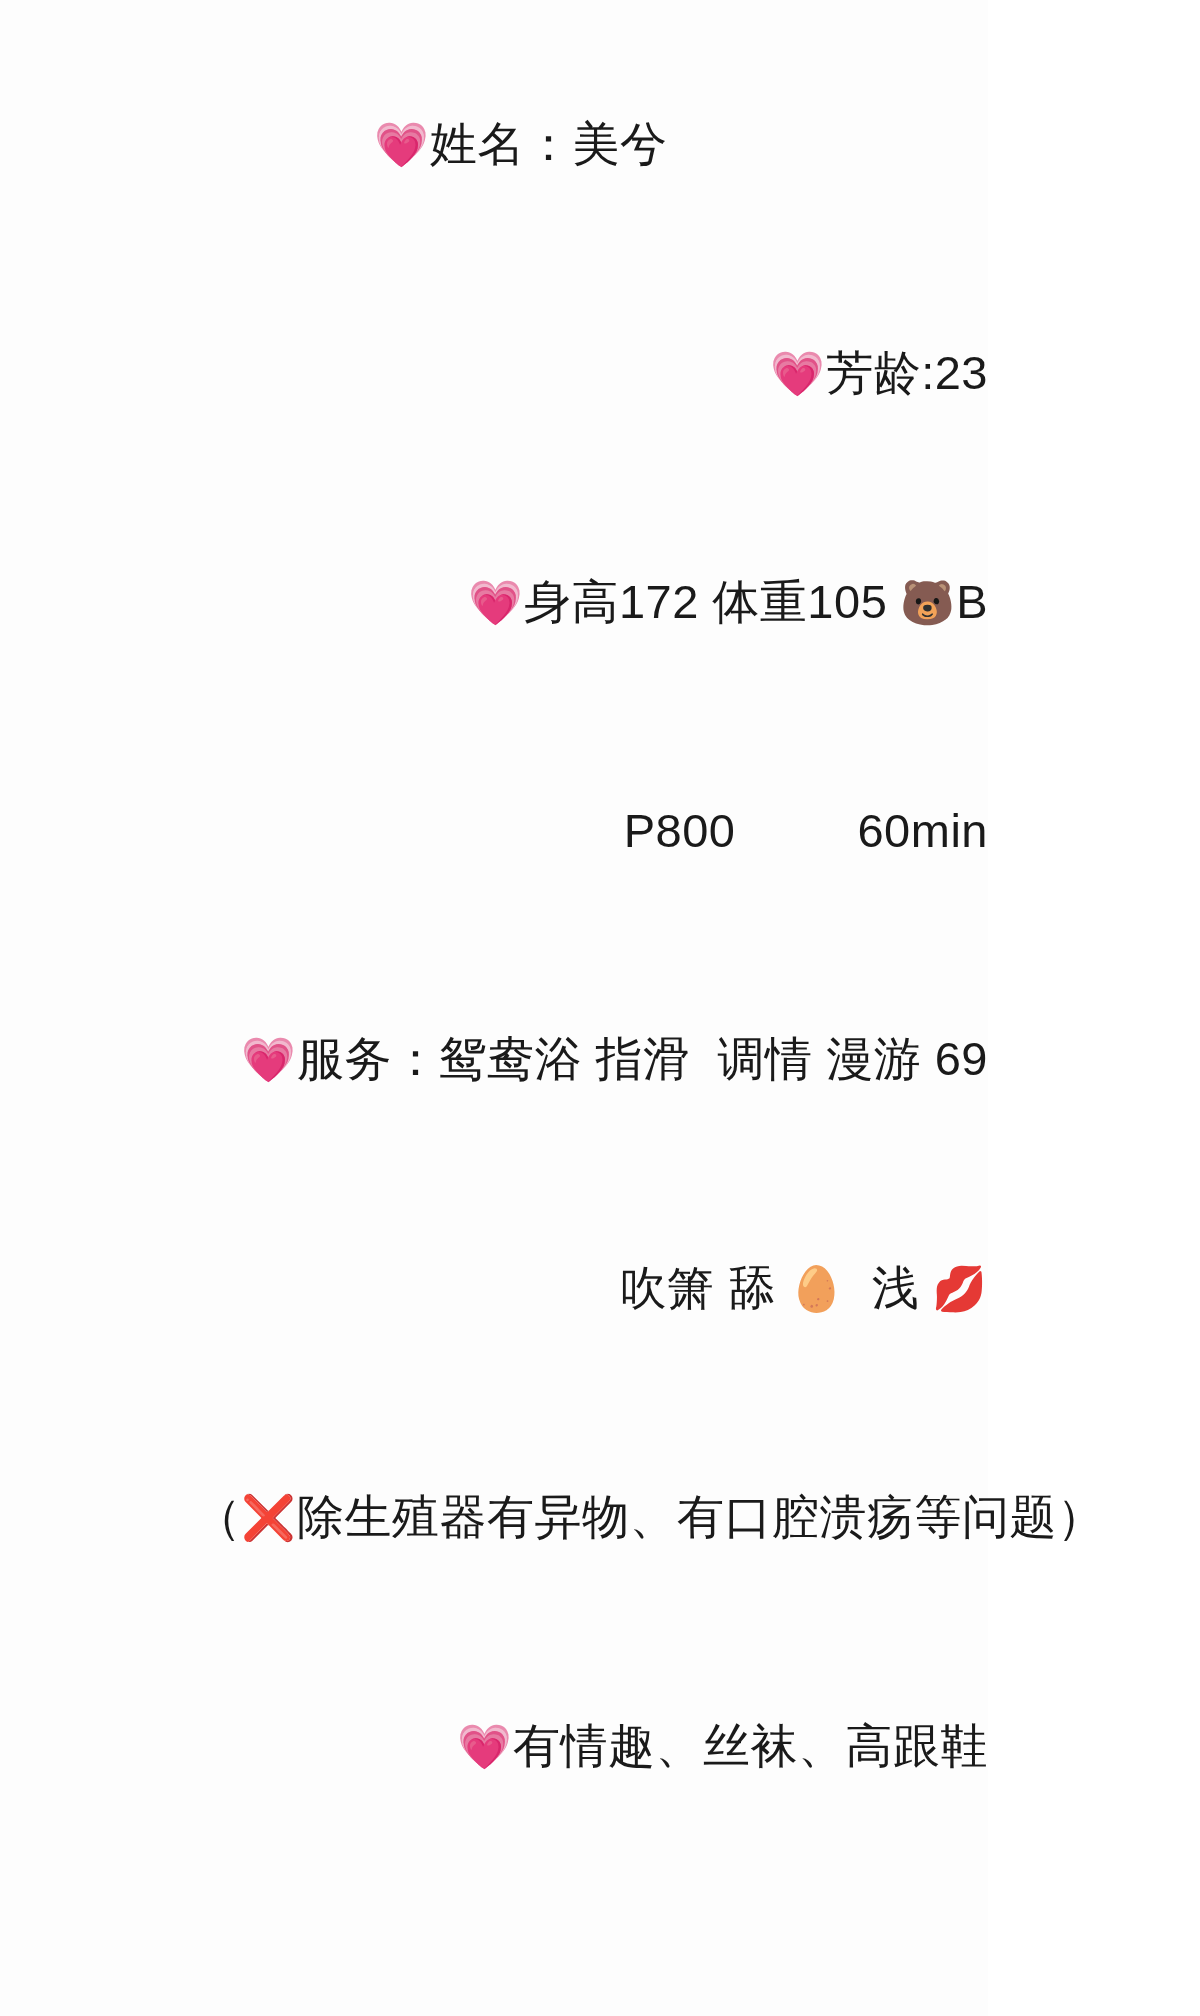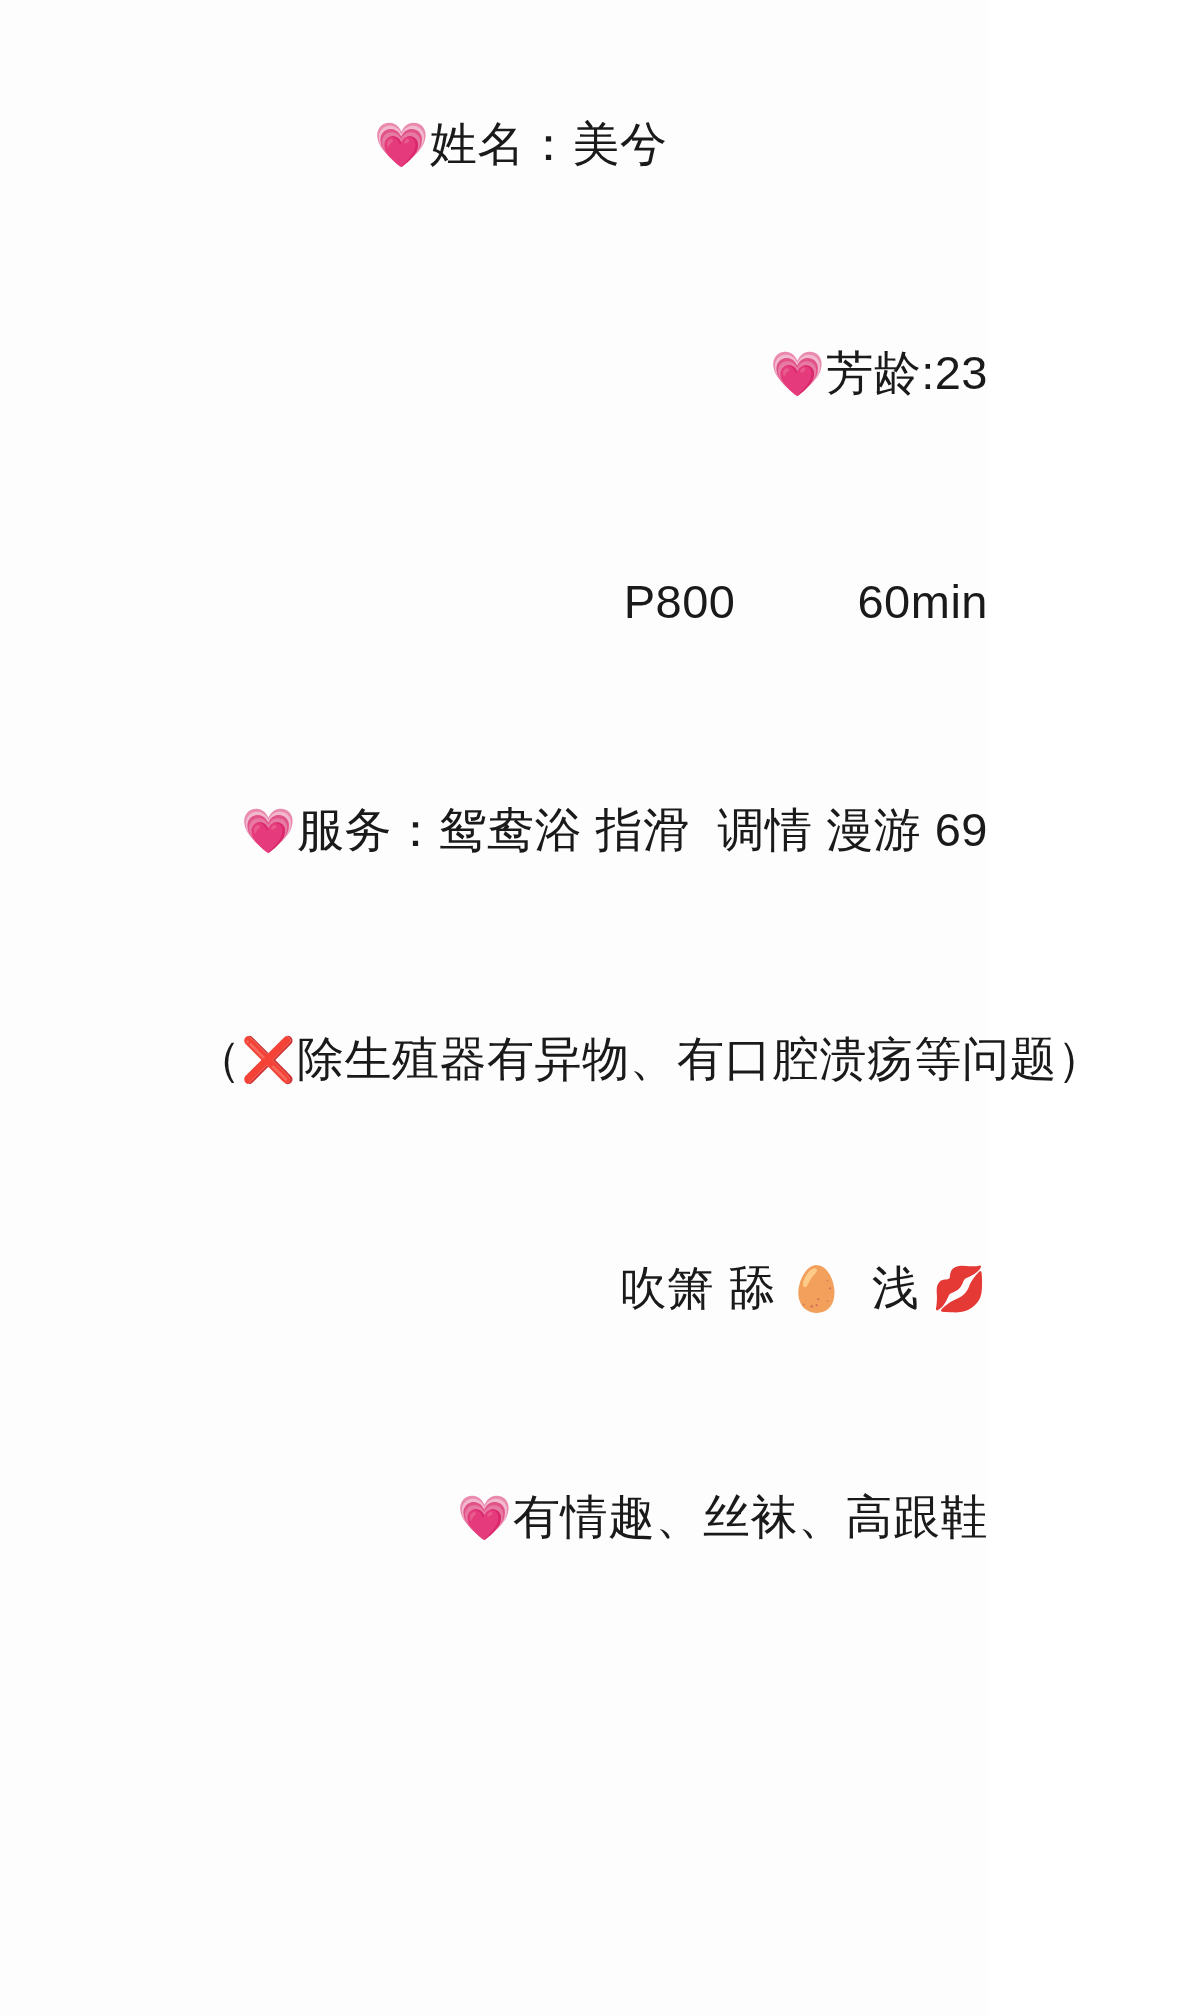--- a/index.html
+++ b/index.html
@@ -51,35 +51,38 @@
   <div class="spacer-sm"></div>
 
   <div class="line center">
     <span class="emoji heart">💗</span><span>姓名：美兮</span>
   </div>
 
   <div class="line ind0">
     <span class="emoji heart">💗</span><span>芳龄:23</span>
   </div>
 
+  <div class="line ind0">
+    <span class="emoji heart">💗</span><span>身高172 体重105 </span><span class="emoji bear">🐻</span><span>B</span>
+  </div>
 
   <div class="line ind0">
     <span>P800</span><span>&nbsp;&nbsp;&nbsp;&nbsp;&nbsp;&nbsp;&nbsp;&nbsp;&nbsp;</span><span>60min</span>
   </div>
 
 
   <div class="line" style="padding-left:56px">
     <span class="emoji heart">💗</span><span>服务：</span><span>鸳鸯浴 指滑  调情 漫游 69</span>
   </div>
 
+  <div class="line ind2">
+    <span>吹箫 舔 </span><span class="emoji egg">🥚</span><span>  浅 </span><span class="emoji kiss">💋</span>
+  </div>
+
   <div class="line" style="padding-left:140px">
     <span>（</span><span class="emoji cross">❌</span><span>除生殖器有异物、有口腔溃疡等问题）</span>
-  </div>
-
-  <div class="line ind2">
-    <span>吹箫 舔 </span><span class="emoji egg">🥚</span><span>  浅 </span><span class="emoji kiss">💋</span>
   </div>
 
   <div class="line ind2">
     <span class="emoji heart">💗</span><span>有情趣、丝袜、高跟鞋</span>
   </div>
 
 </div>
 
 </body></html>

